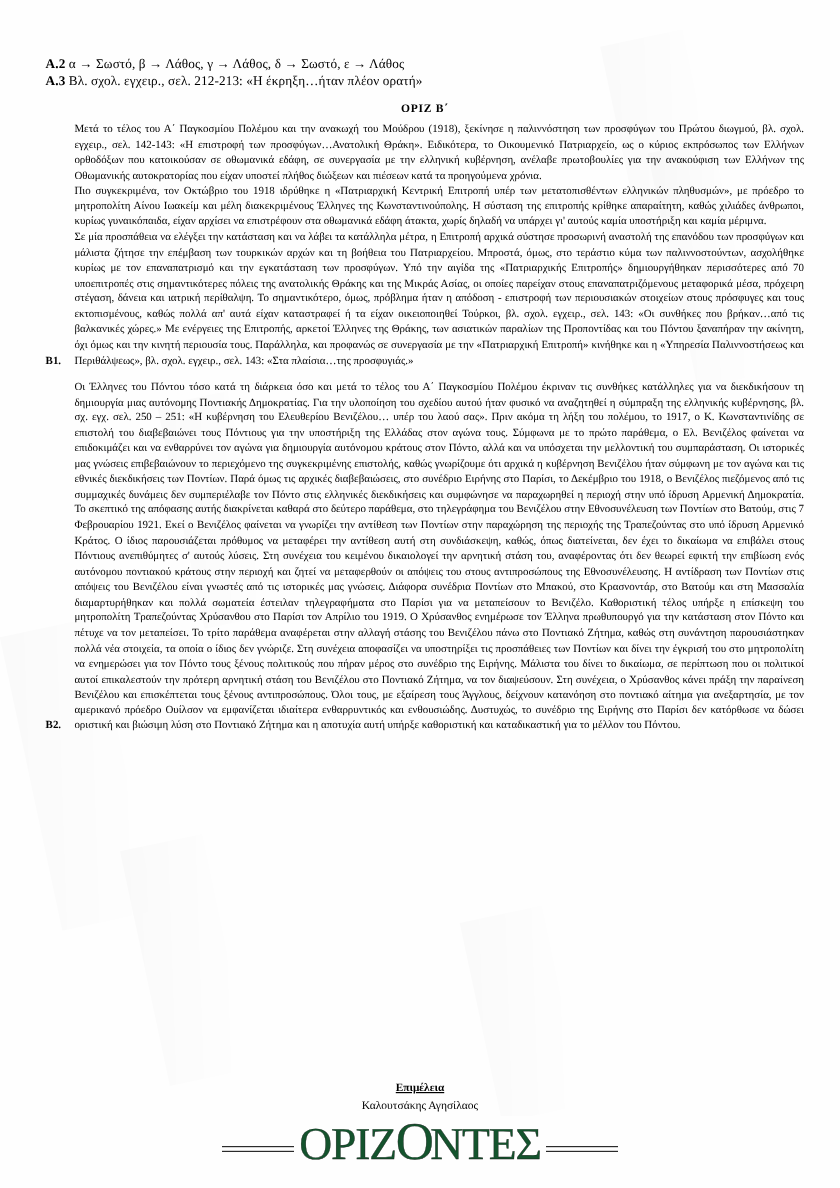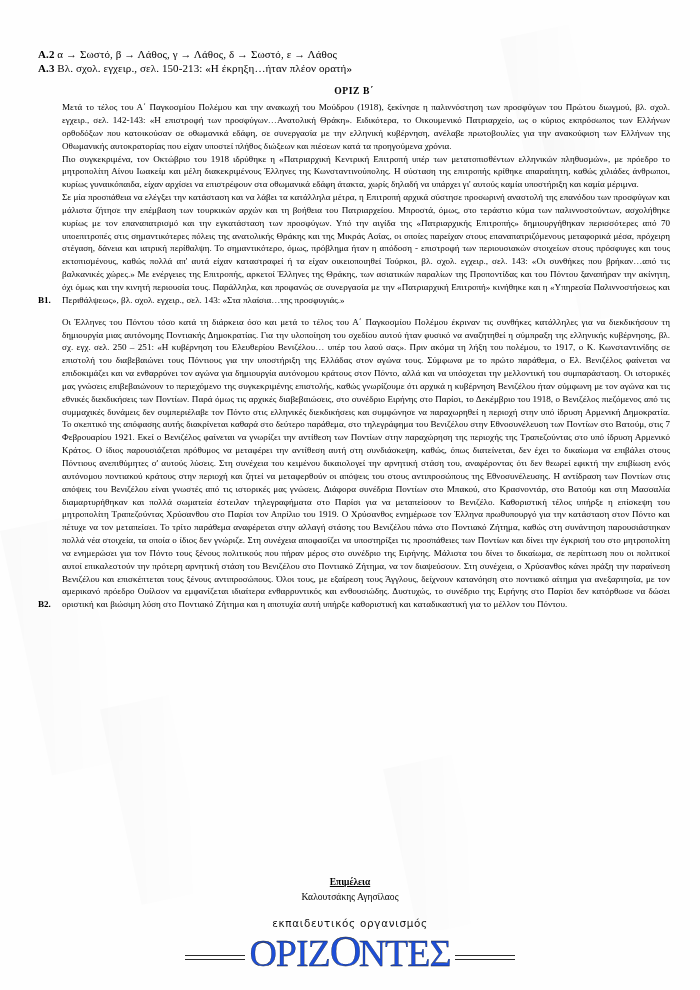--- a/index.html
+++ b/index.html
@@ -132,21 +132,21 @@
     border-bottom: 1.6px solid #2b2b2b;
     height: 3px;
   }
   .logo-text {
     position: relative;
     display: inline-block;
     font-family: "Liberation Serif", "DejaVu Serif", serif;
     font-size: 38px;
     letter-spacing: -1px;
     line-height: 44px;
-    color: #1d4ed8;
+    color: #14532d;
     background: #fefefe;
     padding: 0 4px;
     z-index: 2;
     -webkit-text-stroke: 0.3px #1a1a1a;
   }
   .logo-text .big-o {
     font-size: 44px;
     letter-spacing: -3px;
   }
 </style>
@@ -166,21 +166,21 @@
 
   <div class="content">
 
     <ul class="ans-list">
       <li class="ans-line">
         <span class="lbl">A.2</span>
         <span>α → Σωστό, β → Λάθος, γ → Λάθος, δ → Σωστό, ε → Λάθος</span>
       </li>
       <li class="ans-line">
         <span class="lbl">A.3</span>
-        <span>Βλ. σχολ. εγχειρ., σελ. 150-213: «Η έκρηξη…ήταν πλέον ορατή»</span>
+        <span>Βλ. σχολ. εγχειρ., σελ. 212-213: «Η έκρηξη…ήταν πλέον ορατή»</span>
       </li>
     </ul>
 
     <div class="group-title">ΟΡΙΖ Β΄</div>
 
     <div class="qblock">
       <div class="qlabel">B1.</div>
       <div class="qbody">
         <p>Μετά το τέλος του Α΄ Παγκοσμίου Πολέμου και την ανακωχή του Μούδρου (1918), ξεκίνησε η παλιννόστηση των προσφύγων του Πρώτου διωγμού, βλ. σχολ. εγχειρ., σελ. 142-143: «Η επιστροφή των προσφύγων…Ανατολική Θράκη». Ειδικότερα, το Οικουμενικό Πατριαρχείο, ως ο κύριος εκπρόσωπος των Ελλήνων ορθοδόξων που κατοικούσαν σε οθωμανικά εδάφη, σε συνεργασία με την ελληνική κυβέρνηση, ανέλαβε πρωτοβουλίες για την ανακούφιση των Ελλήνων της Οθωμανικής αυτοκρατορίας που είχαν υποστεί πλήθος διώξεων και πιέσεων κατά τα προηγούμενα χρόνια.</p>
         <p>Πιο συγκεκριμένα,  τον Οκτώβριο του 1918 ιδρύθηκε η «Πατριαρχική Κεντρική Επιτροπή υπέρ των μετατοπισθέντων ελληνικών πληθυσμών», με πρόεδρο το μητροπολίτη Αίνου Ιωακείμ και μέλη διακεκριμένους Έλληνες της Κωνσταντινούπολης. Η σύσταση της επιτροπής κρίθηκε απαραίτητη, καθώς χιλιάδες άνθρωποι, κυρίως γυναικόπαιδα, είχαν αρχίσει να επιστρέφουν στα οθωμανικά εδάφη άτακτα, χωρίς δηλαδή να υπάρχει γι' αυτούς καμία υποστήριξη και καμία μέριμνα.</p>
@@ -193,20 +193,19 @@
       <div class="qbody">
         <p>Οι Έλληνες του Πόντου τόσο κατά τη διάρκεια όσο και μετά το τέλος του Α΄ Παγκοσμίου Πολέμου έκριναν τις συνθήκες κατάλληλες για να διεκδικήσουν τη δημιουργία μιας αυτόνομης Ποντιακής Δημοκρατίας. Για την υλοποίηση του σχεδίου αυτού ήταν φυσικό να αναζητηθεί η σύμπραξη της ελληνικής κυβέρνησης, βλ. σχ. εγχ. σελ. 250 – 251: «Η κυβέρνηση του Ελευθερίου Βενιζέλου… υπέρ του λαού σας». Πριν ακόμα τη λήξη του πολέμου, το 1917, ο Κ. Κωνσταντινίδης σε επιστολή του διαβεβαιώνει τους Πόντιους για την υποστήριξη της Ελλάδας στον αγώνα τους. Σύμφωνα με το πρώτο παράθεμα, ο Ελ. Βενιζέλος φαίνεται να επιδοκιμάζει και να ενθαρρύνει τον αγώνα για δημιουργία αυτόνομου κράτους στον Πόντο, αλλά και να υπόσχεται την μελλοντική του συμπαράσταση. Οι ιστορικές μας γνώσεις επιβεβαιώνουν το περιεχόμενο της συγκεκριμένης επιστολής, καθώς γνωρίζουμε ότι αρχικά η κυβέρνηση Βενιζέλου ήταν σύμφωνη με τον αγώνα και τις εθνικές διεκδικήσεις των Ποντίων. Παρά όμως τις αρχικές διαβεβαιώσεις, στο συνέδριο Ειρήνης στο Παρίσι, το Δεκέμβριο του 1918, ο Βενιζέλος πιεζόμενος από τις συμμαχικές δυνάμεις δεν συμπεριέλαβε τον Πόντο στις ελληνικές διεκδικήσεις και συμφώνησε να παραχωρηθεί η περιοχή στην υπό ίδρυση Αρμενική Δημοκρατία. Το σκεπτικό της απόφασης αυτής διακρίνεται καθαρά στο δεύτερο παράθεμα, στο τηλεγράφημα του Βενιζέλου στην Εθνοσυνέλευση των Ποντίων στο Βατούμ, στις 7 Φεβρουαρίου 1921. Εκεί ο Βενιζέλος φαίνεται να γνωρίζει την αντίθεση των Ποντίων στην παραχώρηση της περιοχής της Τραπεζούντας στο υπό ίδρυση Αρμενικό Κράτος. Ο ίδιος παρουσιάζεται πρόθυμος να  μεταφέρει την αντίθεση αυτή στη συνδιάσκεψη, καθώς, όπως διατείνεται, δεν έχει το δικαίωμα να επιβάλει στους Πόντιους ανεπιθύμητες σ' αυτούς λύσεις. Στη συνέχεια του κειμένου δικαιολογεί την αρνητική στάση του, αναφέροντας ότι δεν θεωρεί εφικτή την επιβίωση ενός αυτόνομου ποντιακού κράτους στην περιοχή και ζητεί να μεταφερθούν οι απόψεις του στους αντιπροσώπους της Εθνοσυνέλευσης. Η αντίδραση των Ποντίων στις απόψεις του Βενιζέλου είναι γνωστές από τις ιστορικές μας γνώσεις. Διάφορα συνέδρια Ποντίων στο Μπακού, στο Κρασνοντάρ, στο Βατούμ και στη Μασσαλία διαμαρτυρήθηκαν και πολλά σωματεία έστειλαν τηλεγραφήματα στο Παρίσι για να μεταπείσουν το Βενιζέλο. Καθοριστική τέλος υπήρξε η επίσκεψη του μητροπολίτη Τραπεζούντας Χρύσανθου στο Παρίσι τον Απρίλιο του 1919. Ο Χρύσανθος ενημέρωσε τον Έλληνα πρωθυπουργό για την κατάσταση στον Πόντο και πέτυχε να τον μεταπείσει. Το τρίτο παράθεμα αναφέρεται στην αλλαγή στάσης του Βενιζέλου πάνω στο Ποντιακό Ζήτημα, καθώς στη συνάντηση παρουσιάστηκαν πολλά νέα στοιχεία, τα οποία ο ίδιος δεν γνώριζε. Στη συνέχεια αποφασίζει να υποστηρίξει τις προσπάθειες των Ποντίων και δίνει την έγκρισή του στο μητροπολίτη να ενημερώσει για τον Πόντο τους ξένους πολιτικούς που πήραν μέρος στο συνέδριο της Ειρήνης. Μάλιστα του δίνει το δικαίωμα, σε περίπτωση που οι πολιτικοί αυτοί επικαλεστούν την πρότερη αρνητική στάση του Βενιζέλου στο Ποντιακό Ζήτημα, να τον διαψεύσουν. Στη συνέχεια, ο Χρύσανθος κάνει πράξη την παραίνεση Βενιζέλου και επισκέπτεται τους ξένους αντιπροσώπους. Όλοι τους, με εξαίρεση τους Άγγλους, δείχνουν κατανόηση στο ποντιακό αίτημα για ανεξαρτησία, με τον αμερικανό πρόεδρο Ουίλσον να εμφανίζεται ιδιαίτερα ενθαρρυντικός και ενθουσιώδης. Δυστυχώς, το συνέδριο της Ειρήνης στο Παρίσι δεν κατόρθωσε να δώσει οριστική και βιώσιμη λύση στο Ποντιακό Ζήτημα και η αποτυχία αυτή υπήρξε καθοριστική και καταδικαστική για το μέλλον του Πόντου.</p>
       </div>
     </div>
 
   </div>
 
   <div class="footer">
     <div class="epimeleia">Επιμέλεια</div>
     <div class="editor-name">Καλουτσάκης Αγησίλαος</div>
-    <div class="org-tag">εκπαιδευτικός οργανισμός</div>
     <div class="logo-wrap">
       <div class="logo-rule"></div>
       <span class="logo-text"><span>ΟΡΙΖ</span><span class="big-o">Ο</span><span>ΝΤΕΣ</span></span>
     </div>
   </div>
 
 </div>
 
 </body></html>

